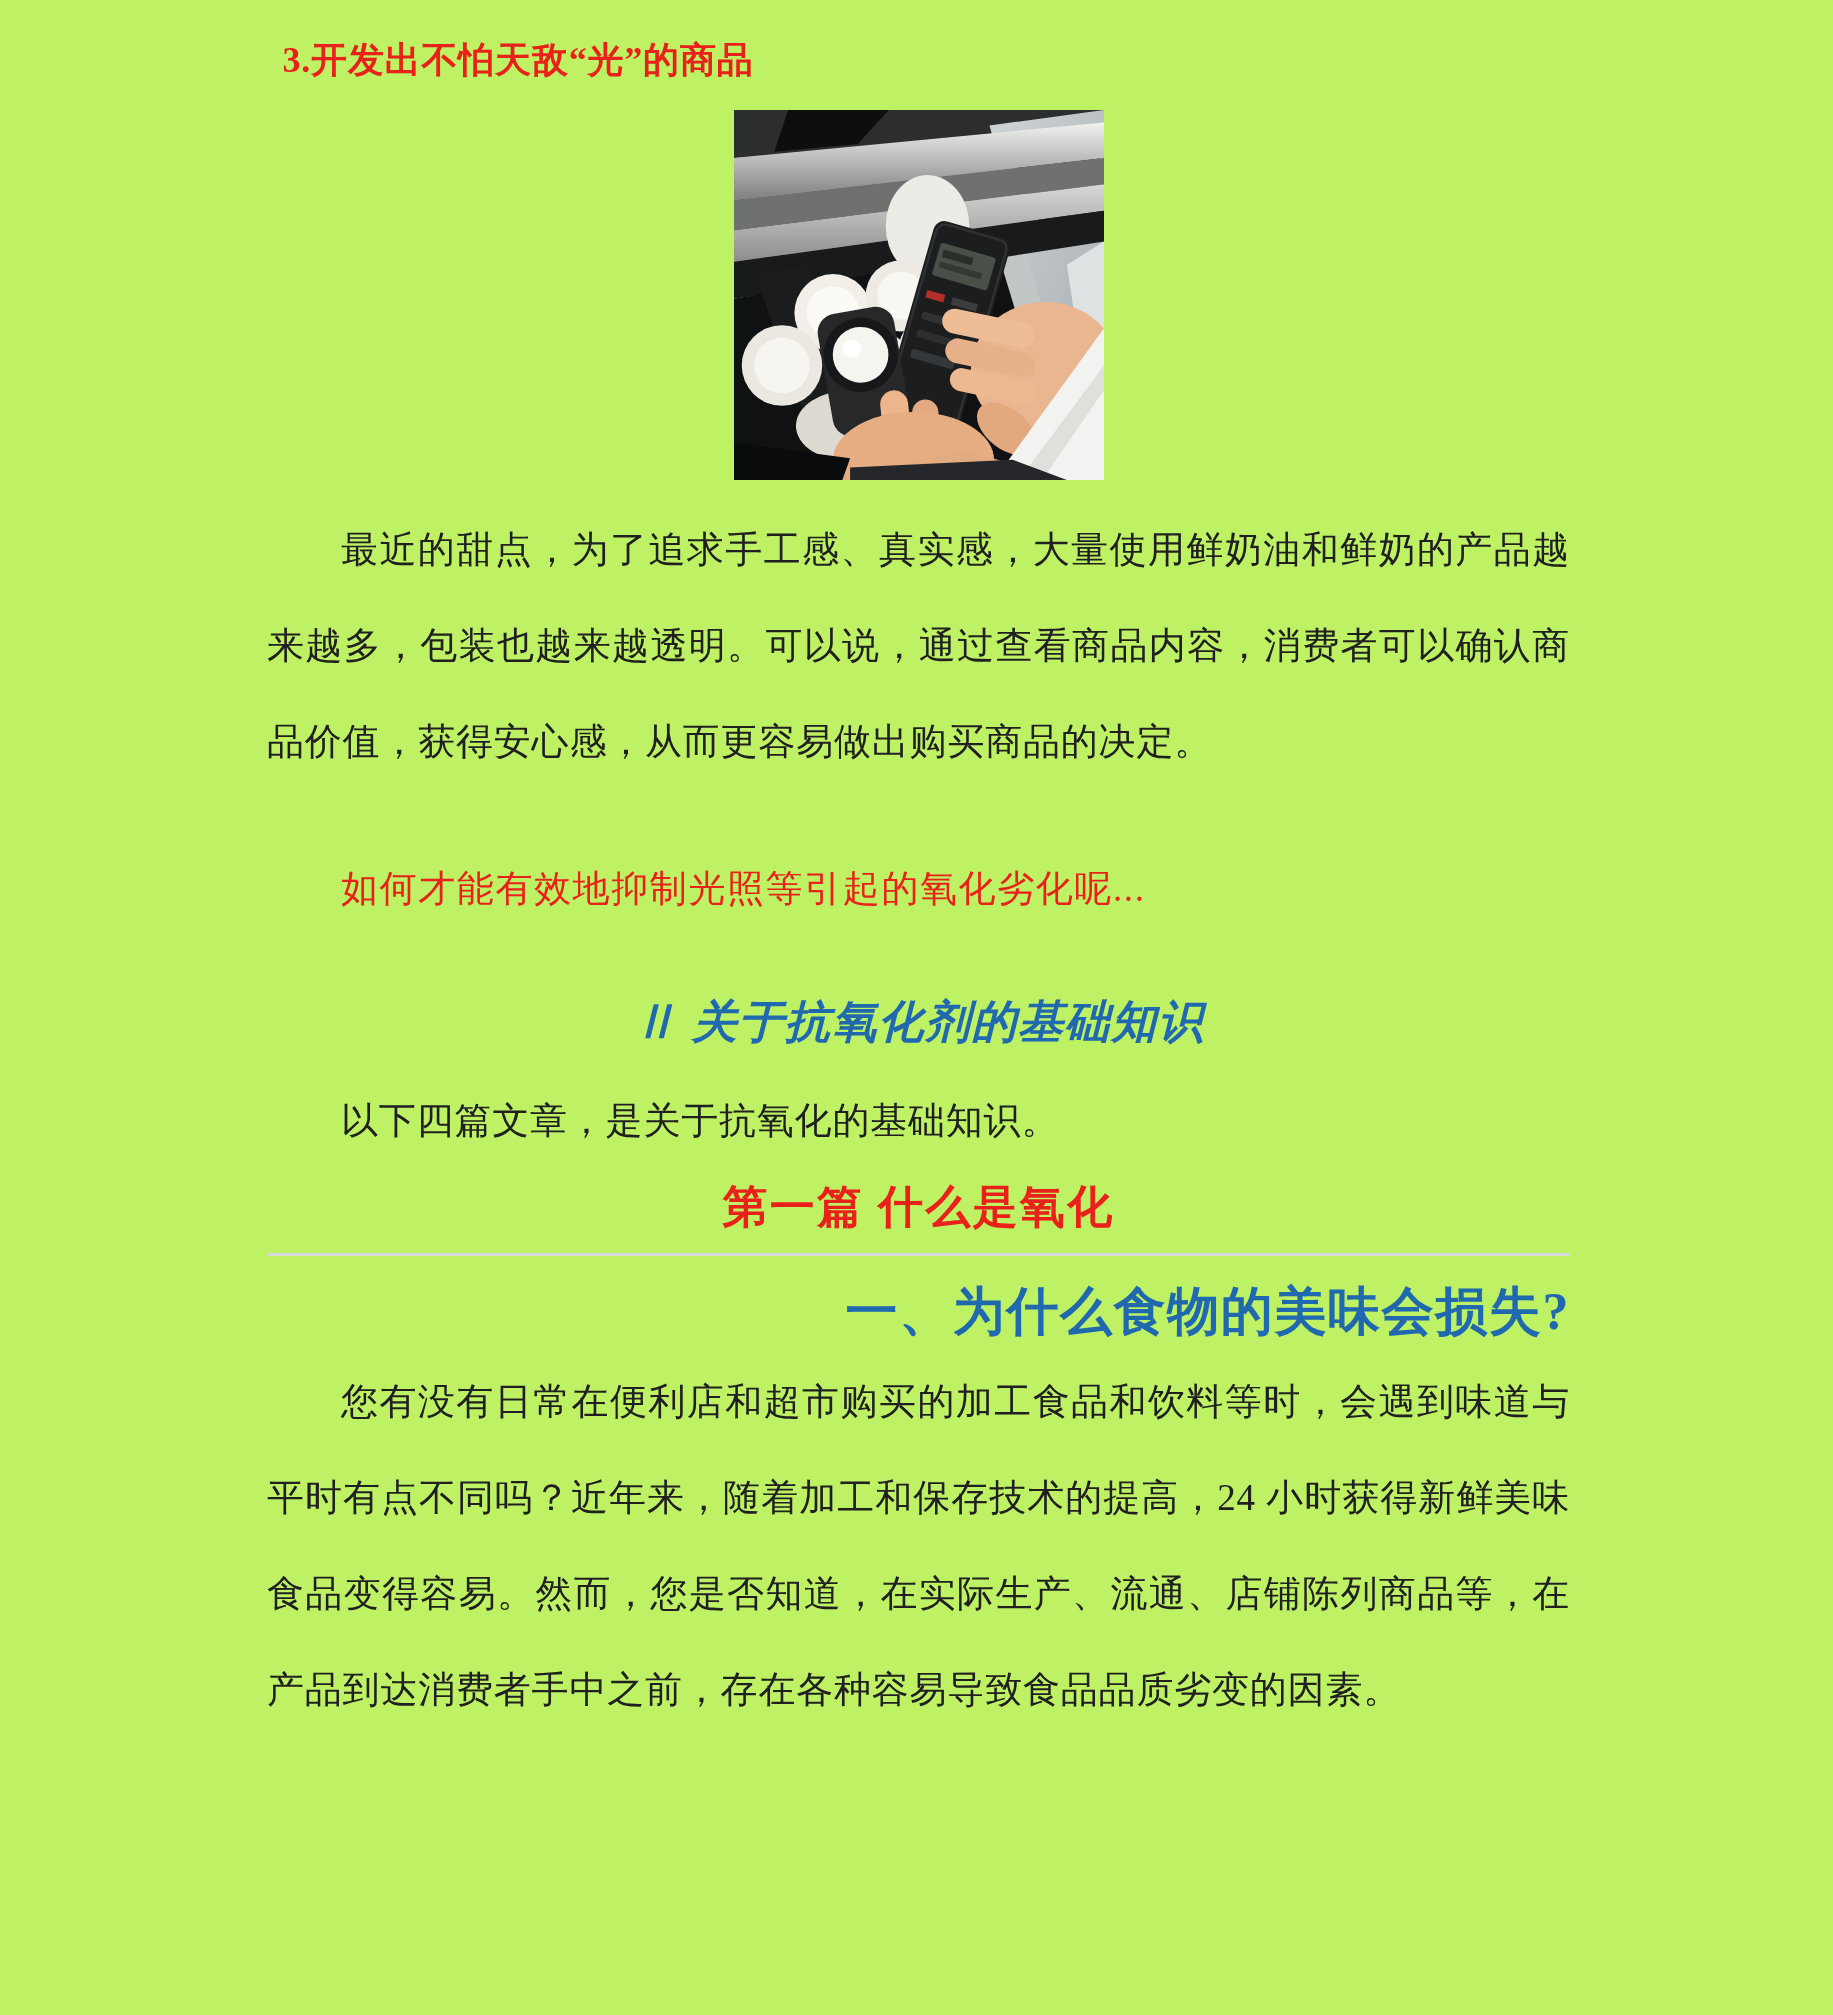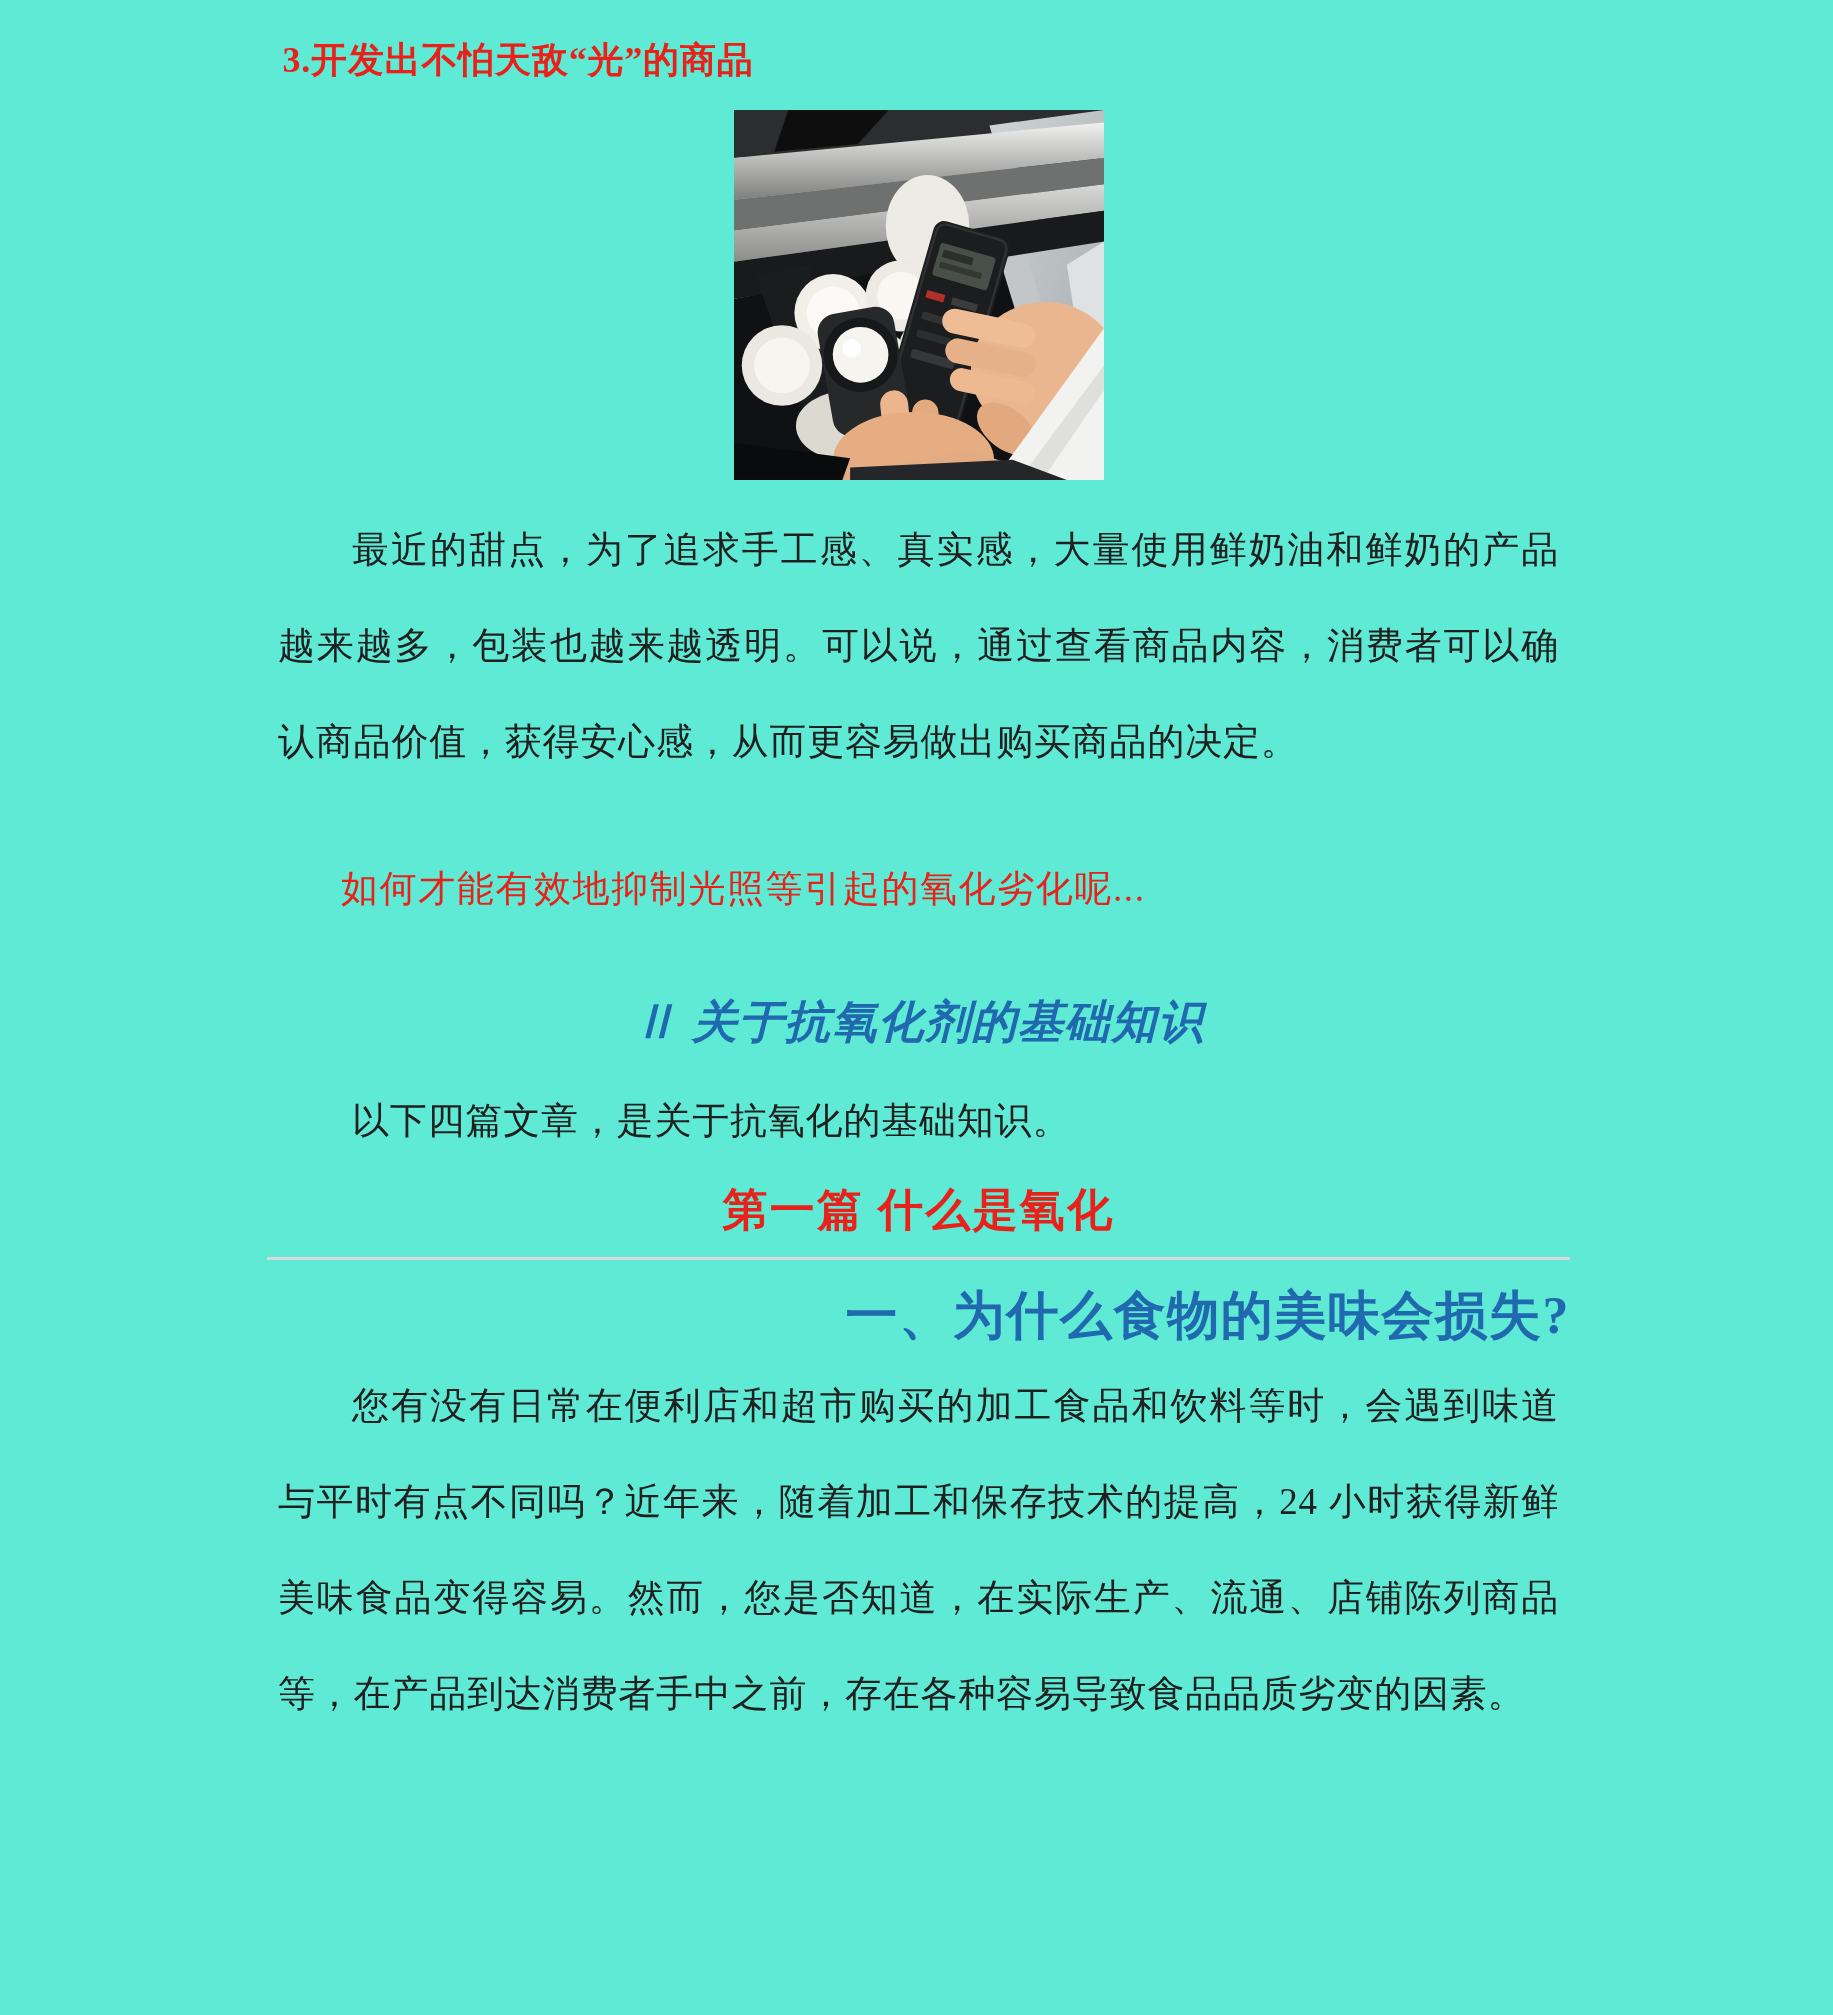--- a/index.html
+++ b/index.html
@@ -8,38 +8,38 @@
     --divider:#d8d8d8;
     --text:#202020;
   }
   html,body{margin:0;padding:0;background:#ffffff;}
   body{
     width:1834px;height:2015px;
     font-family:"Liberation Serif", serif;
     color:var(--text);
   }
   .page{
-    position:relative;width:1834px;height:2015px;overflow:hidden;background:#5eead4;
+    position:relative;width:1834px;height:2015px;overflow:hidden;background:#bef264;
   }
   .content{
     box-sizing:border-box;
     padding:36px 264px 0 267px;
   }
   h1.section-heading{
     margin:0 0 0 15.5px;
     font-size:36px;line-height:48px;
     font-weight:700;color:var(--red);
     letter-spacing:0.8px;
   }
   figure.photo{
     width:370px;height:370px;margin:26px auto 0;display:block;
   }
   figure.photo svg{display:block;width:370px;height:370px;}
   p.body{
-    margin:11px;font-size:37px;line-height:96px;
+    margin:0;font-size:37px;line-height:96px;
     text-align:justify;text-justify:inter-character;
     text-indent:2em;letter-spacing:0.8px;
   }
   p.p1{margin-top:22px;}
   p.red-note{
     margin:51px 0 0;font-size:37px;line-height:96px;
     text-indent:2em;color:var(--red);letter-spacing:1.6px;
   }
   h2.center-blue{
     margin:57px 0 0;text-align:center;

